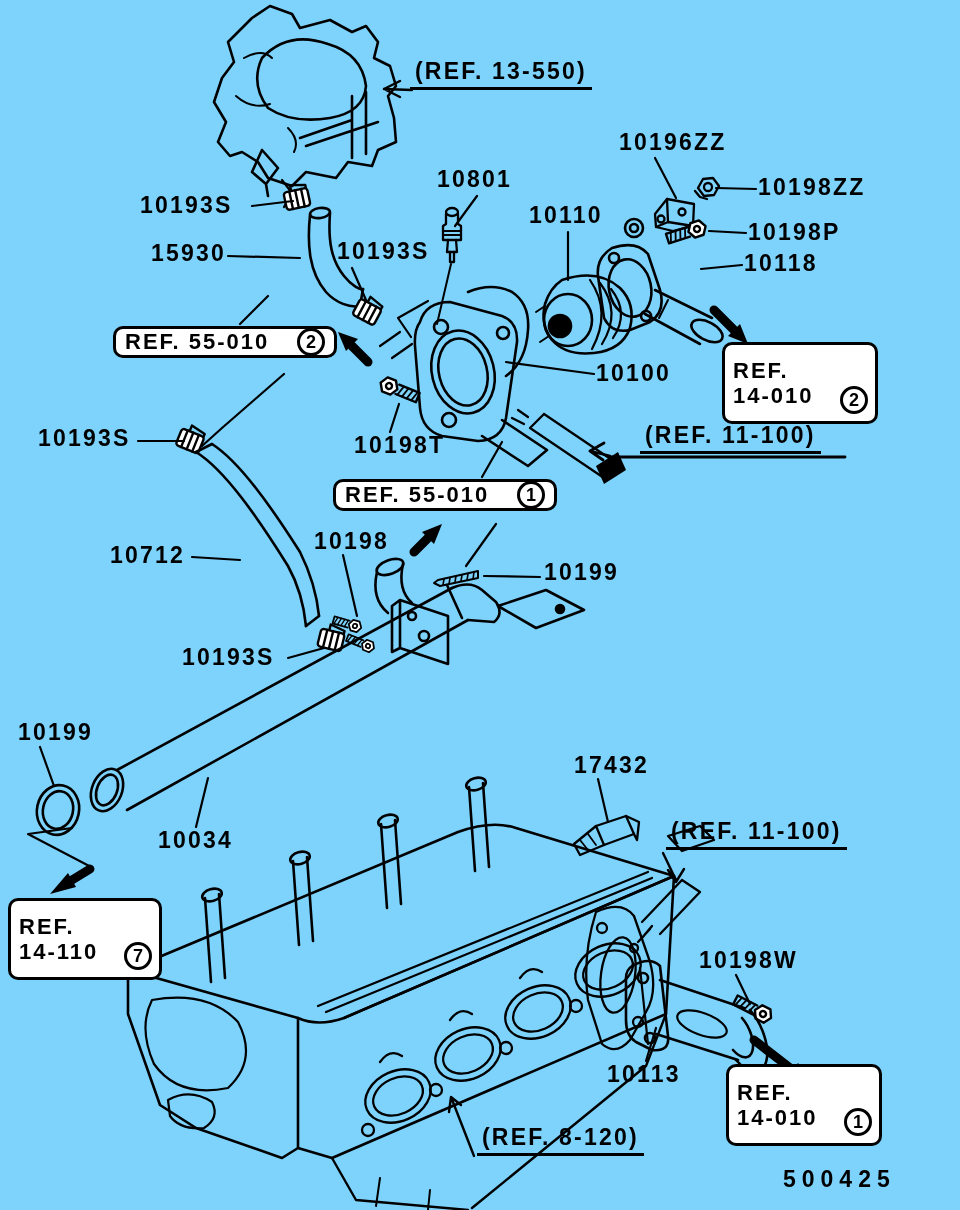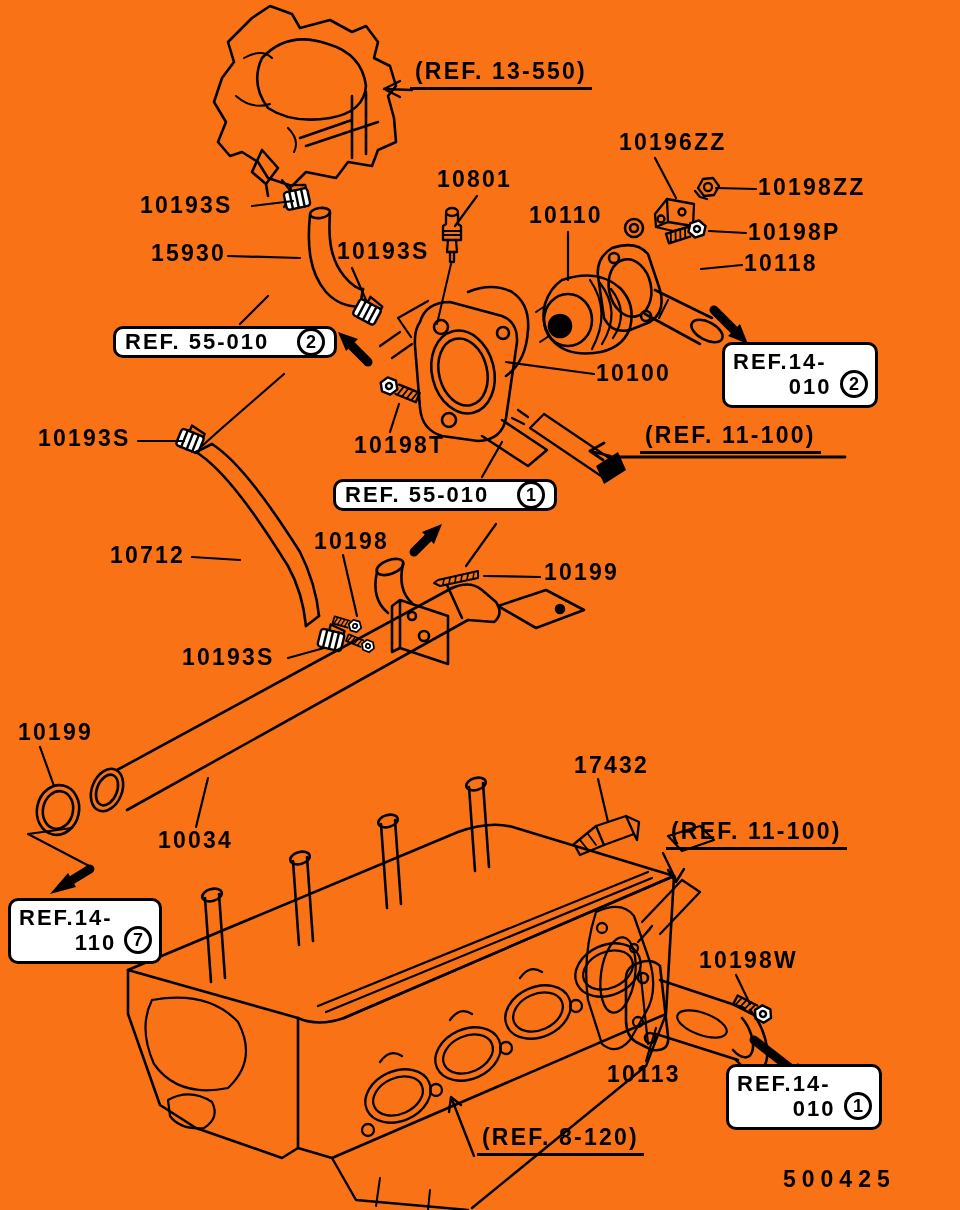--- a/index.html
+++ b/index.html
@@ -1,27 +1,27 @@
 <!DOCTYPE html>
 <html><head>
 <meta charset="utf-8">
 <style>
   html,body{margin:0;padding:0;background:#fff;}
-  #stage{position:relative;width:960px;height:1210px;background:#f97316;overflow:hidden;
+  #stage{position:relative;width:960px;height:1210px;background:#7dd3fc;overflow:hidden;
          font-family:"Liberation Sans",sans-serif;color:#000;}
   #art{position:absolute;left:0;top:0;}
   .plabel{position:absolute;font-weight:bold;font-size:23px;letter-spacing:2.2px;
           white-space:nowrap;color:#000;line-height:1;}
   .runder{border-bottom:3px solid #000;padding:0 5px 4px 5px;}
   .refbox{position:absolute;border:3px solid #000;border-radius:10px;background:#fff;
           display:flex;align-items:center;font-weight:bold;font-size:22px;letter-spacing:2px;
           box-sizing:border-box;}
   .refbox.oneline{height:32px;padding:0 9px;justify-content:space-between;}
-  .refbox.twoline{flex-direction:row;align-items:flex-start;justify-content:center;
-                  padding:4px 8px;height:66px;position:absolute;}
+  .refbox.twoline{flex-direction:column;align-items:flex-start;justify-content:center;
+                  padding:4px 8px;height:82px;position:absolute;}
   .refbox .line{line-height:1.15;}
   .badge{display:inline-flex;width:28px;height:28px;border:3px solid #000;border-radius:50%;
          align-items:center;justify-content:center;font-size:18px;font-weight:bold;
          letter-spacing:0;box-sizing:border-box;flex:none;}
   .twoline .badge{position:absolute;right:7px;bottom:7px;}
   .docnum{position:absolute;font-weight:bold;font-size:23px;letter-spacing:6px;}
 </style>
 </head>
 <body>
 

